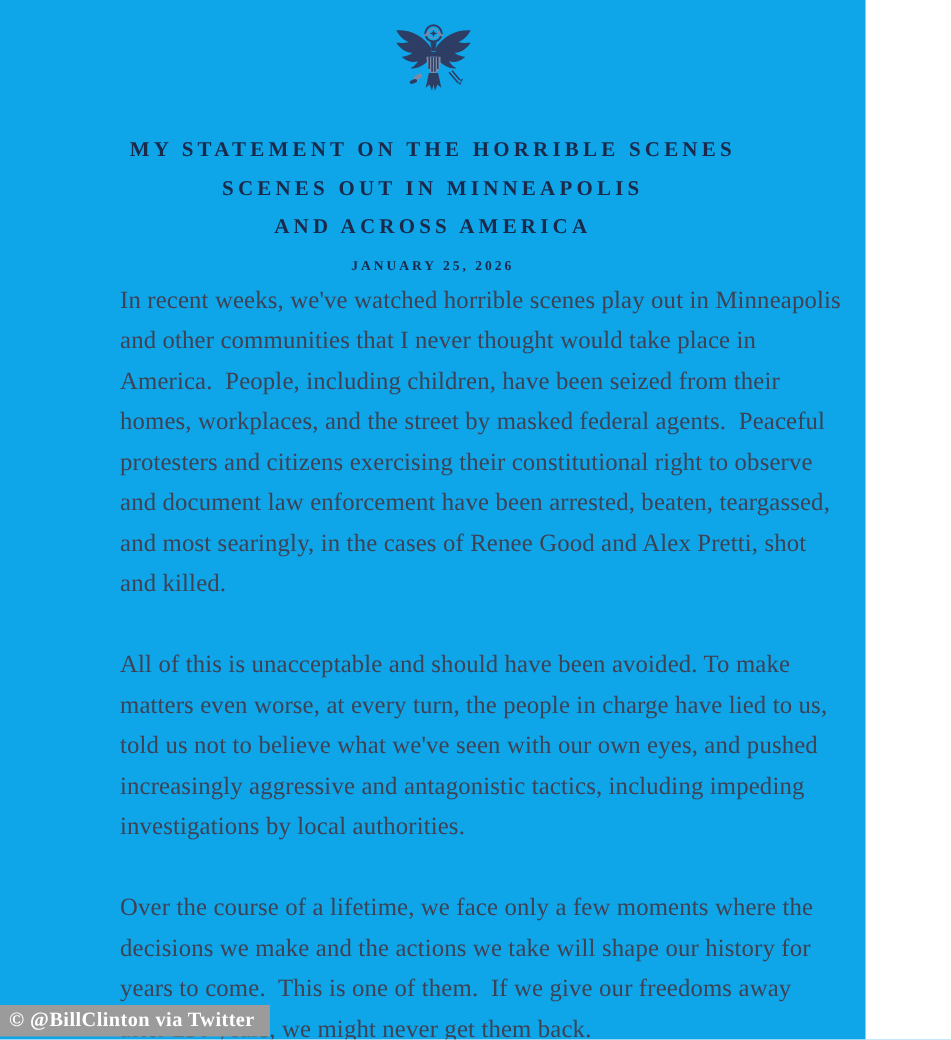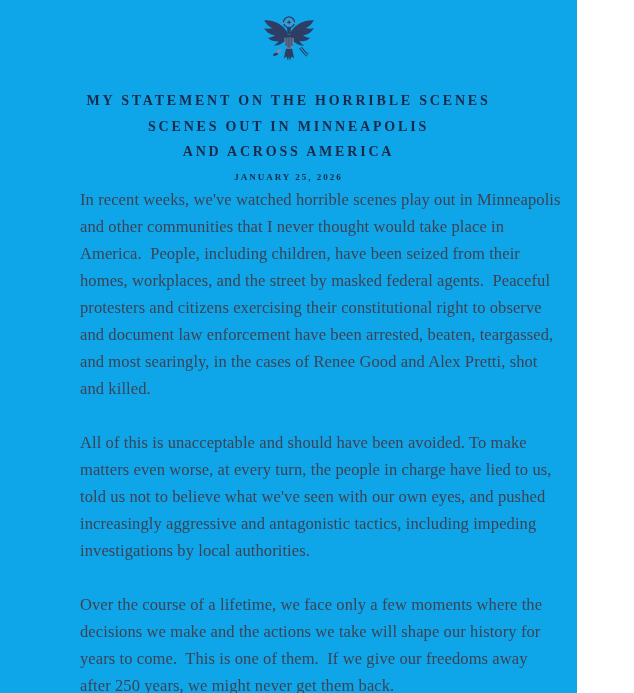--- a/index.html
+++ b/index.html
@@ -110,14 +110,15 @@
     <span class="date-line">JANUARY 25, 2026</span>
   </div>
 
   <div class="body-text">
     <p>In recent weeks, we've watched horrible scenes play out in Minneapolis and other communities that I never thought would take place in America.  People, including children, have been seized from their homes, workplaces, and the street by masked federal agents.  Peaceful protesters and citizens exercising their constitutional right to observe and document law enforcement have been arrested, beaten, teargassed, and most searingly, in the cases of Renee Good and Alex Pretti, shot and killed.</p>
     <p>All of this is unacceptable and should have been avoided. To make matters even worse, at every turn, the people in charge have lied to us, told us not to believe what we've seen with our own eyes, and pushed increasingly aggressive and antagonistic tactics, including impeding investigations by local authorities.</p>
     <p>Over the course of a lifetime, we face only a few moments where the decisions we make and the actions we take will shape our history for years to come.  This is one of them.  If we give our freedoms away after 250 years, we might never get them back.</p>
 
   </div>
 
+  <div class="watermark">© @BillClinton via Twitter</div>
 
 </div>
 
 </body></html>

